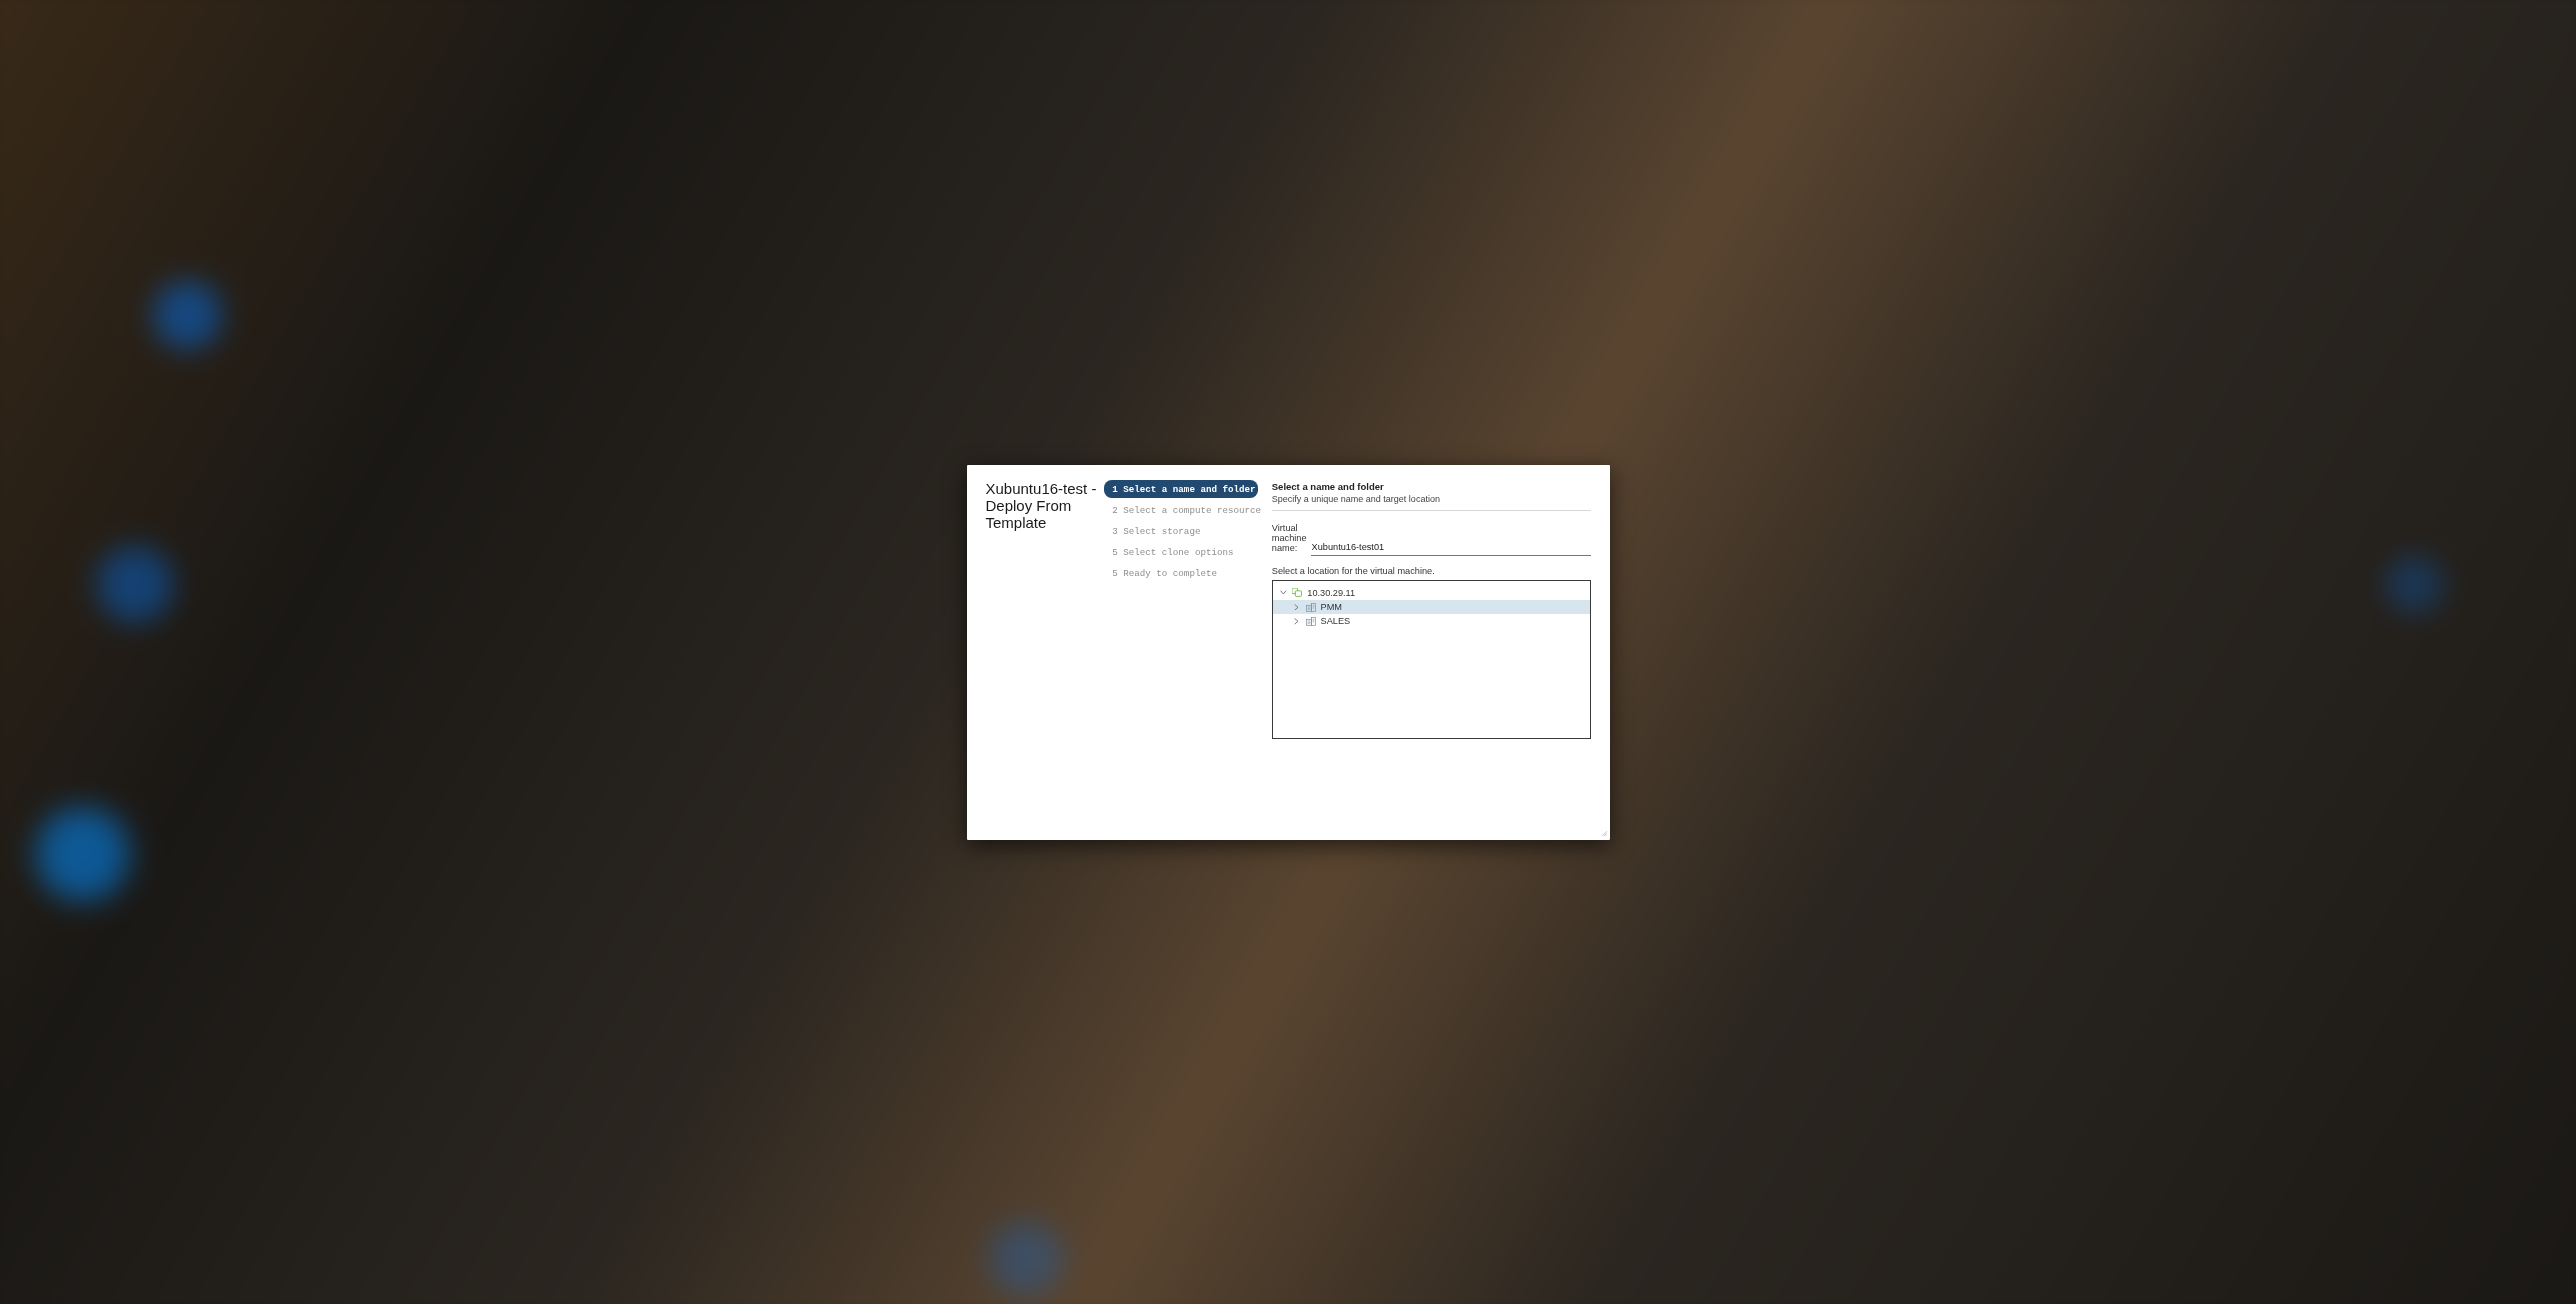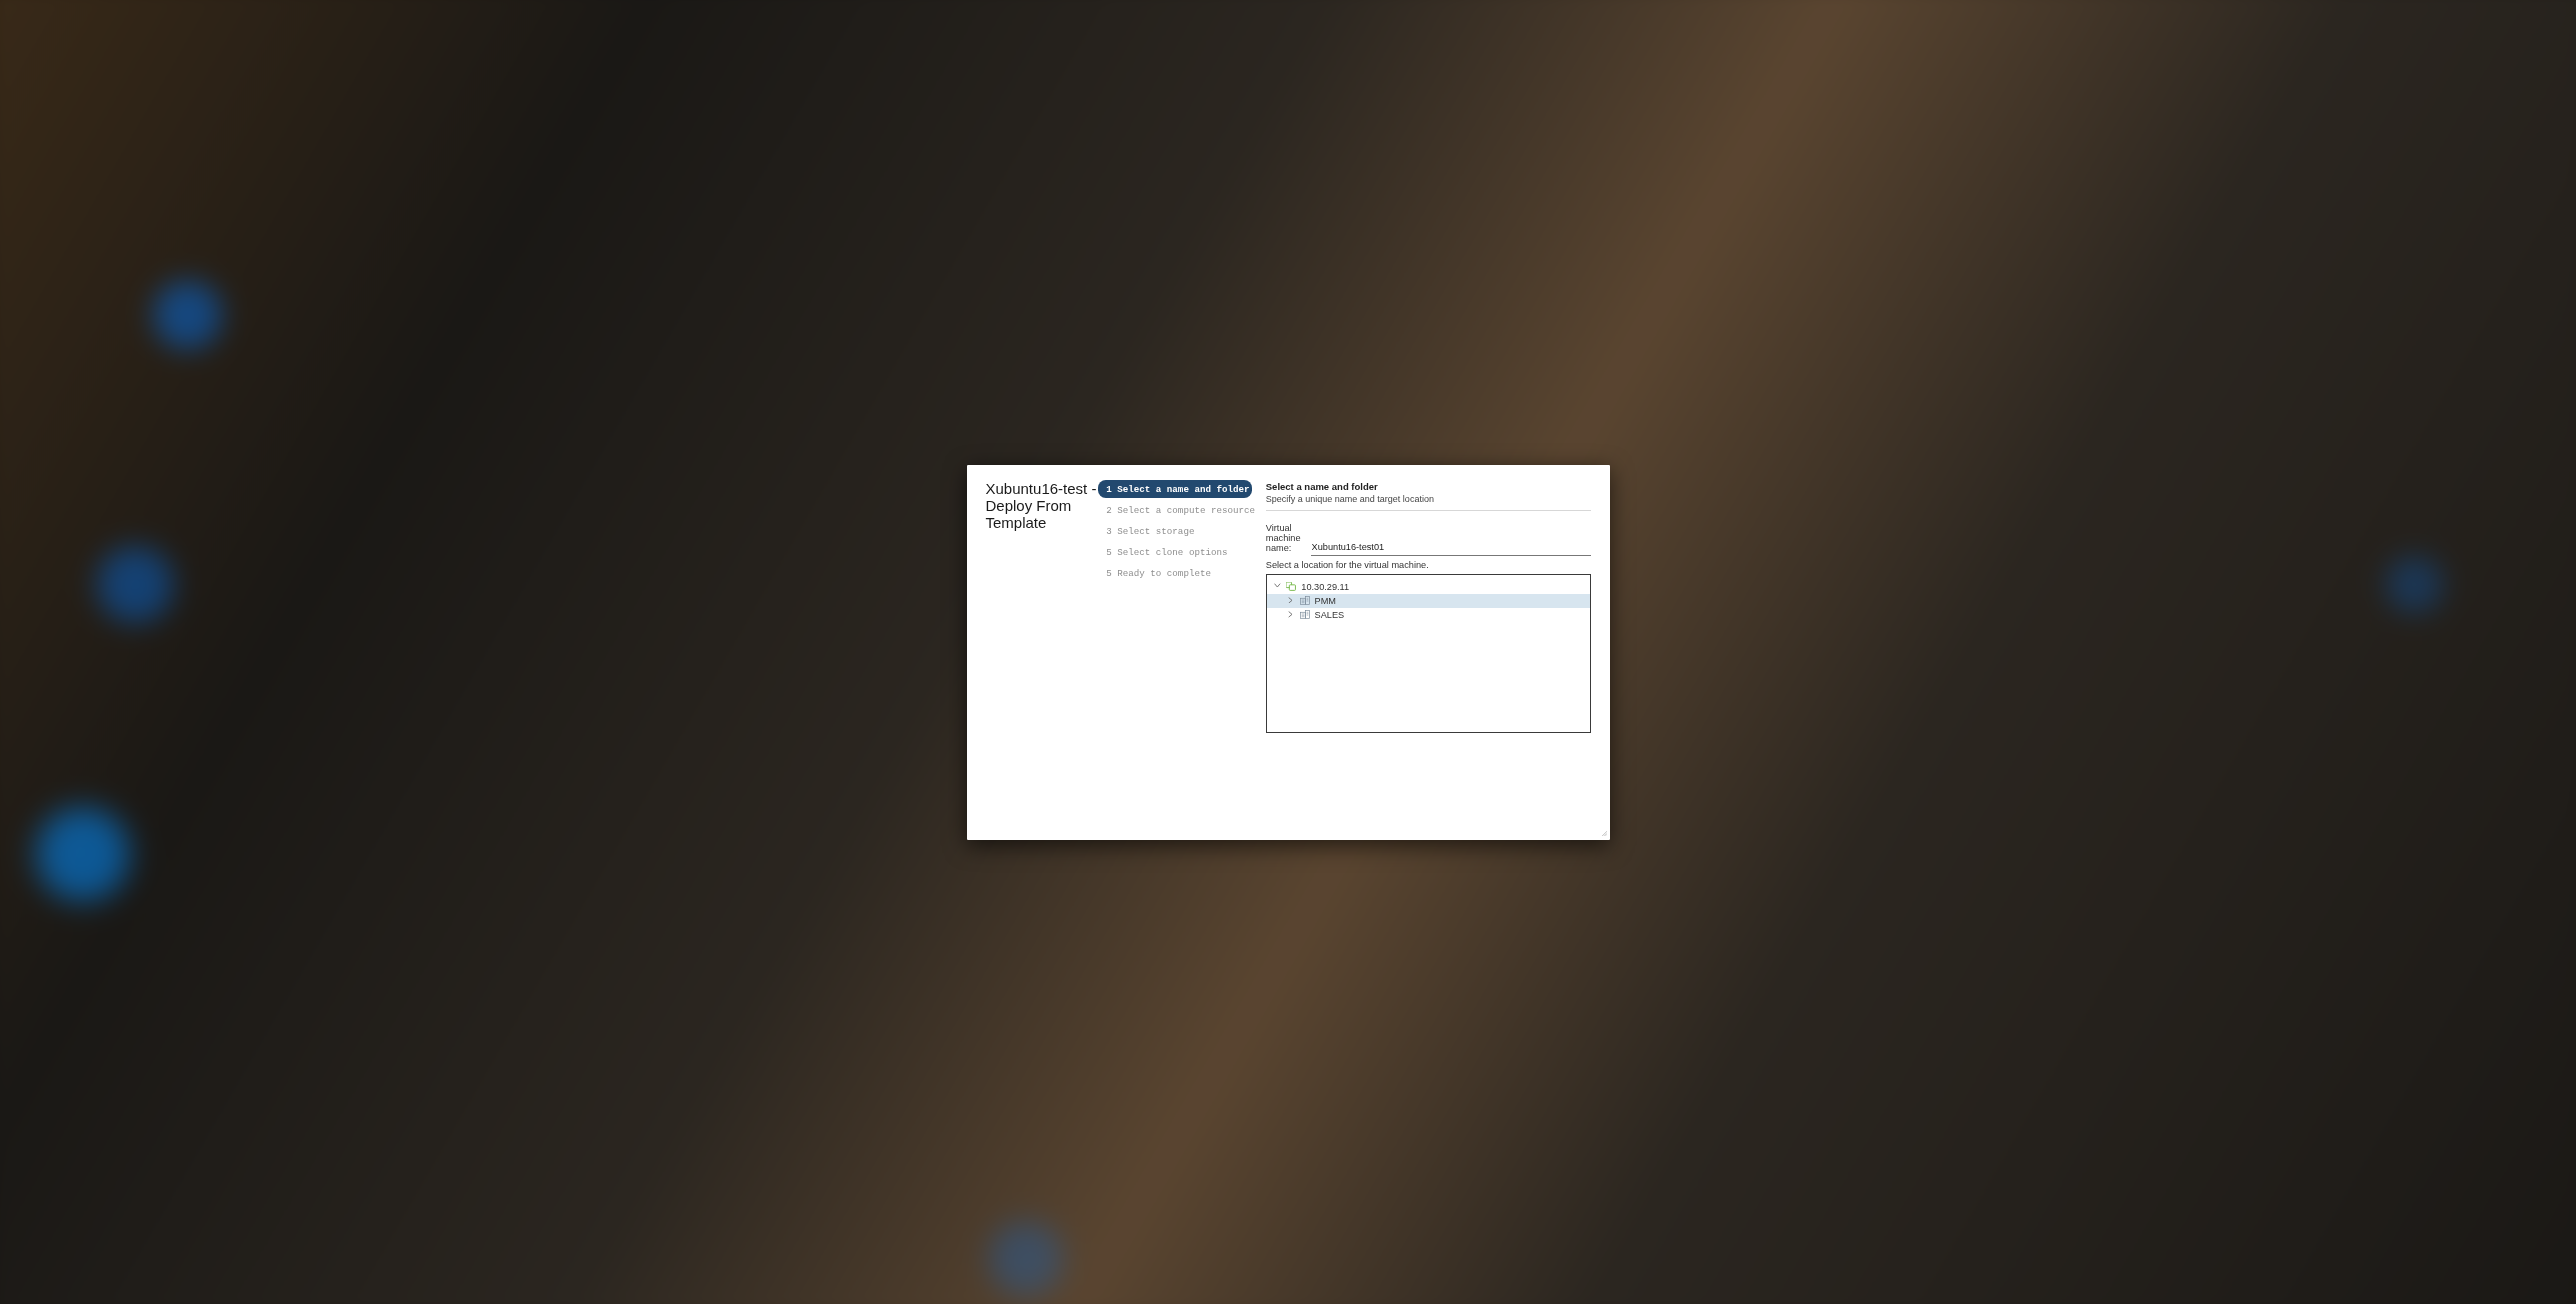--- a/index.html
+++ b/index.html
@@ -93,22 +93,22 @@
     margin: 0 0 5.6px 0;
   }
   .sub-rule {
     border: none;
     border-top: 0.6px solid #d7d7d7;
     margin: 0 0 12.3px 0;
   }
   .field-row {
     display: flex;
     align-items: flex-end;
-    gap: 10px;
-    margin-bottom: 4px;
+    gap: 4px;
+    margin-bottom: 10px;
   }
   .field-label {
     font-size: 9.2px;
     color: #333;
     padding-bottom: 2.2px;
   }
   .field-input {
     flex: 0 0 280px;
     font-size: 9.2px;
     border: none;
@@ -124,21 +124,21 @@
     margin-bottom: 4.5px;
   }
   .tree-box {
     border: 0.6px solid #3a3a3a;
     height: 159px;
     overflow: auto;
     padding: 4.5px 0;
   }
   .tree-row {
     display: flex;
-    align-items: flex-start;
+    align-items: center;
     gap: 5px;
     padding: 2.2px 4.5px 2.2px 6.7px;
     font-size: 9.2px;
     color: #333;
     cursor: pointer;
   }
   .tree-row.indent1 { padding-left: 20px; }
   .tree-row.selected { background: #d7e5ef; }
   .caret {
     width: 7.8px; height: 7.8px;

